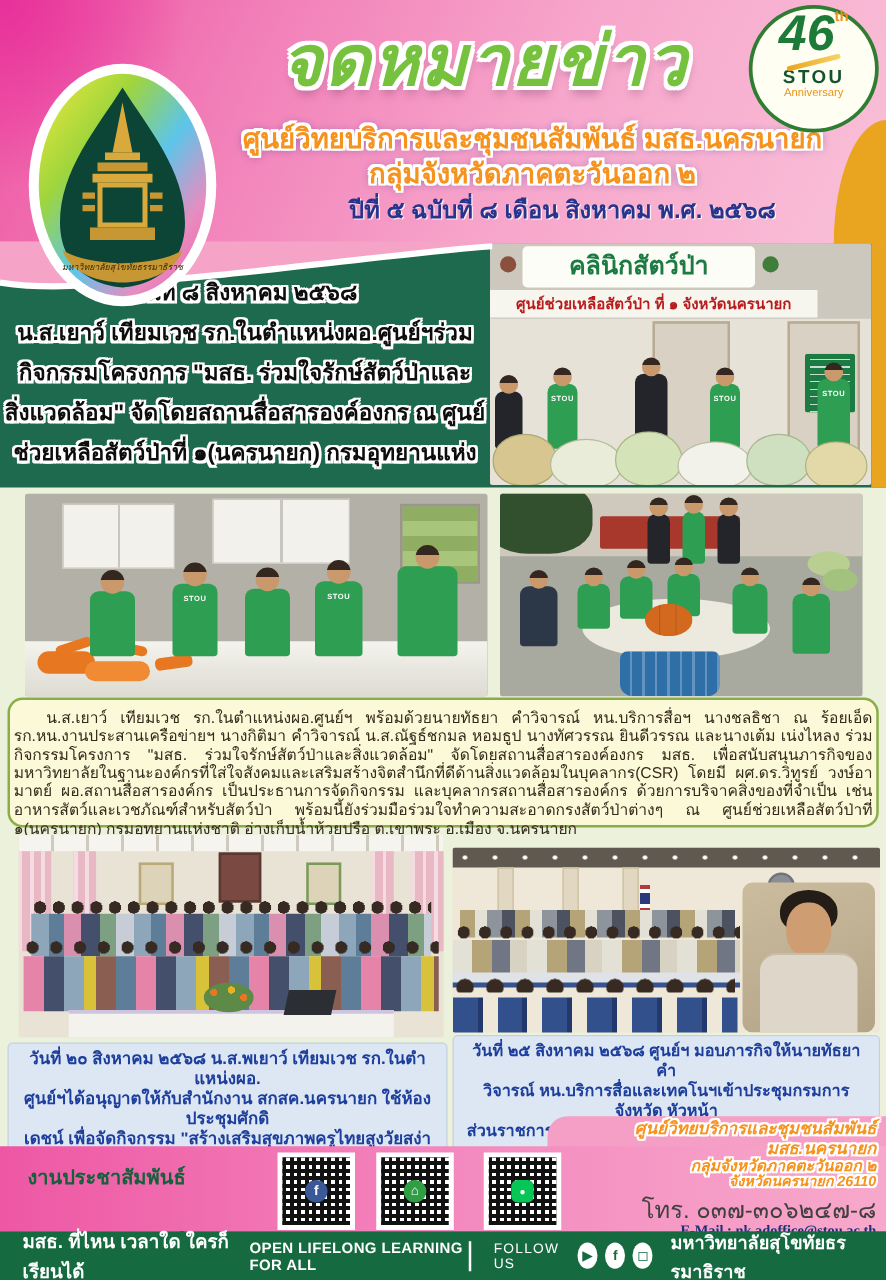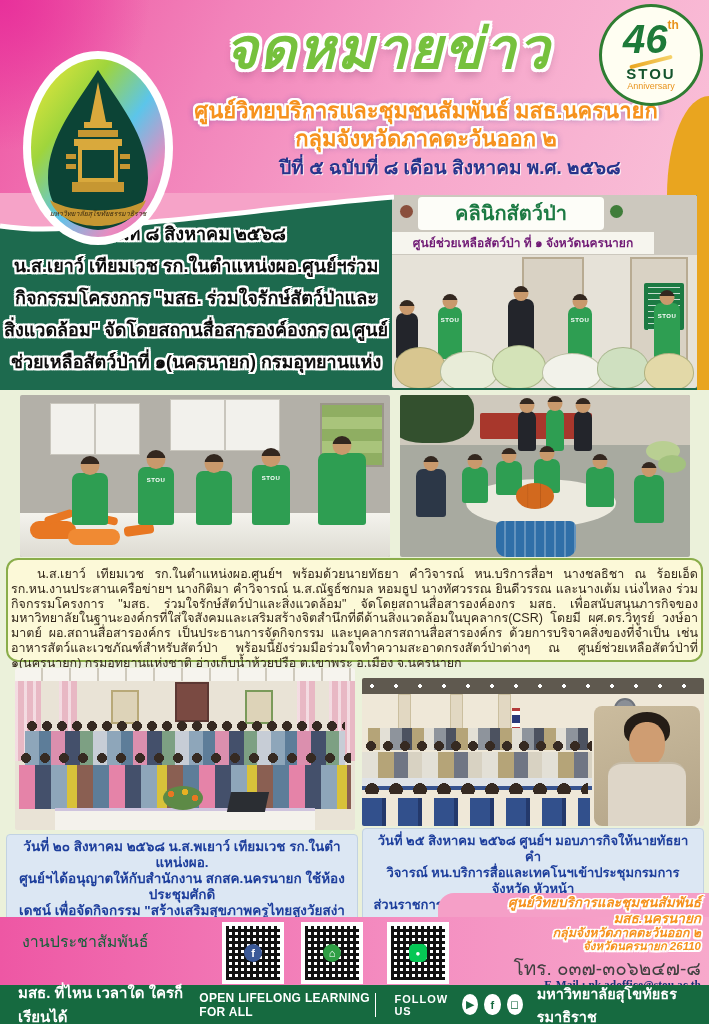--- a/index.html
+++ b/index.html
@@ -18,21 +18,21 @@
          text-shadow:-3px -3px 0 #fff,3px -3px 0 #fff,-3px 3px 0 #fff,3px 3px 0 #fff,
                      -3px 0 0 #fff,3px 0 0 #fff,0 -3px 0 #fff,0 3px 0 #fff,0 6px 8px rgba(90,40,80,.35);}
   .sub{left:150px;width:552px;text-align:center;font-weight:bold;color:#f6921e;font-size:22px;
        text-shadow:-2px -2px 0 #fff,2px -2px 0 #fff,-2px 2px 0 #fff,2px 2px 0 #fff,
                    -2px 0 0 #fff,2px 0 0 #fff,0 -2px 0 #fff,0 2px 0 #fff,
                    0 0 7px rgba(48,56,155,.85);}
   .sub1{top:93px;} .sub2{top:121px;}
   .issue{left:250px;top:152px;width:400px;text-align:center;font-weight:bold;color:#27348b;font-size:19px;
          text-shadow:1px 1px 0 rgba(255,255,255,.8);}
   .badge{right:6px;top:4px;width:104px;height:102px;background:#fffef2;border:3px solid #2f7d32;
-         border-radius:50%;display:flex;flex-direction:column;align-items:center;justify-content:center;
+         border-radius:50%;display:flex;flex-direction:column;align-items:center;justify-content:flex-start;
          line-height:1;z-index:6;}
   .b46{font-size:40px;font-weight:bold;font-style:italic;color:#1e7a39;}
   .bth{font-size:12px;color:#e9931c;vertical-align:top;font-weight:bold;}
   .bswoosh{width:44px;height:4px;border-radius:3px;margin:1px 0 2px 0;
            background:linear-gradient(90deg,#e9a51f,#f6d36b);transform:rotate(-14deg);}
   .borg{font-size:15px;font-weight:bold;color:#14532d;letter-spacing:2px;}
   .blabel{font-size:9px;color:#e9931c;margin-top:1px;}
   .gold-curve{right:0;top:96px;width:42px;height:99px;background:#e9a51f;border-top-left-radius:42px 99px;z-index:1;}
   .gold-strip{left:697px;top:195px;width:12px;height:195px;background:#e9a51f;z-index:3;}
   .wave{left:0;top:193px;width:394px;height:40px;z-index:2;}
@@ -56,21 +56,21 @@
   .tag{display:block;margin-top:10px;text-align:center;font-style:normal;
        font-size:6px;color:#fff;font-weight:bold;letter-spacing:.5px;}
   .sack{position:absolute;border-radius:50% 50% 46% 46%;border:1px solid rgba(130,140,90,.5);}
 
   
   .ph-clinic{left:392px;top:195px;width:305px;height:193px;background:#e6e2d8;}
   .cl-wall{left:0;top:0;width:305px;height:60px;background:#ccc8be;}
   .cl-sign{left:26px;top:2px;width:186px;height:33px;background:#fdfdf8;border-radius:4px;
            text-align:center;font-size:20px;font-weight:bold;color:#1c7a43;line-height:33px;}
   .cl-sub{left:0;top:37px;width:262px;height:22px;background:#f6f5ee;text-align:center;
-          font-size:12px;font-weight:bold;color:#701a75;line-height:22px;}
+          font-size:12px;font-weight:bold;color:#b91c1c;line-height:22px;}
   .cl-dot{width:13px;height:13px;border-radius:50%;}
   .cl-door{top:62px;width:62px;height:112px;background:#d9d2c4;border:2px solid #b8ab92;}
   .cl-notice{left:252px;top:88px;width:40px;height:47px;background:#1c7a43;border-radius:2px;
              background-image:repeating-linear-gradient(0deg,rgba(255,255,255,.75) 0 1px,transparent 1px 6px);
              background-size:80% 100%;background-position:center;background-repeat:no-repeat;}
 
   
   .ph-kitchen{left:20px;top:395px;width:370px;height:162px;background:#b3b0a8;}
   .cab{background:#f2f1ec;border:1px solid #c9c6bd;
        background-image:linear-gradient(90deg,transparent 49%,#c9c6bd 49%,#c9c6bd 51%,transparent 51%);}
@@ -143,21 +143,21 @@
   .cap{background:#dce7f3;border:1px solid #c2d2e2;border-radius:4px;color:#1d3e9c;font-weight:bold;
        text-align:center;padding:4px 6px;z-index:1;}
   .cap-left{left:6px;top:834px;width:352px;font-size:13.5px;line-height:16px;}
   .cap-right{left:362px;top:828px;width:342px;font-size:13px;line-height:16px;}
 
   
   .pink-main{left:0;top:917px;width:709px;height:68px;z-index:2;
              background:linear-gradient(90deg,#ee57a4,#f48cc0 55%,#f7a9cb);}
   .pink-tab{left:438px;top:893px;width:271px;height:30px;border-top-left-radius:16px;z-index:2;
             background:#f59fc7;}
-  .pr-title{left:22px;top:929px;font-size:16px;font-weight:normal;color:#15603a;z-index:3;}
+  .pr-title{left:22px;top:929px;font-size:16px;font-weight:bold;color:#15603a;z-index:3;}
   .pr-phone{left:22px;top:954px;font-size:13px;font-weight:bold;color:#fff;z-index:3;}
   .qr{top:922px;width:62px;height:62px;background:#fff;padding:4px;z-index:3;}
   .qrpat{width:100%;height:100%;position:relative;
          background:repeating-linear-gradient(0deg,#111 0 3px,transparent 3px 6px),
                     repeating-linear-gradient(90deg,#111 0 3px,#fff 3px 6px);}
   .qric{position:absolute;left:50%;top:50%;transform:translate(-50%,-50%);width:18px;height:18px;
         display:flex;align-items:center;justify-content:center;color:#fff;font-weight:bold;font-size:11px;}
   .contact{right:8px;top:895px;width:270px;text-align:right;z-index:4;line-height:1.15;}
   .c-orange{font-weight:bold;font-style:italic;color:#f6921e;
             text-shadow:-1.5px -1.5px 0 #fff,1.5px -1.5px 0 #fff,-1.5px 1.5px 0 #fff,1.5px 1.5px 0 #fff,
@@ -165,21 +165,21 @@
   .c1{font-size:13.5px;} .c2{font-size:12.5px;} .c3{font-size:11.5px;}
   .c-phone{font-size:19px;color:#404040;font-weight:normal;margin-top:4px;}
   .c-mail{font-size:11.5px;color:#1b2f77;font-weight:bold;font-family:"Liberation Serif","DejaVu Serif",serif;}
 
   
   .gbar{left:0;top:985px;width:709px;height:39px;background:#166a40;z-index:5;
         display:flex;align-items:center;padding:0 18px;color:#fff;}
   .gb-th{font-size:15px;font-weight:bold;}
   .gb-en{font-size:12px;font-weight:bold;letter-spacing:.3px;margin-left:16px;}
   .gb-div{width:2px;height:24px;background:#fff;margin-left:auto;margin-right:18px;}
-  .gb-follow{font-size:11px;font-weight:bold;letter-spacing:1px;margin-right:10px;}
+  .gb-follow{font-size:11px;font-weight:normal;letter-spacing:1px;margin-right:10px;}
   .sic{width:21px;height:21px;border-radius:50%;background:#fff;color:#166a40;margin-right:6px;
        display:flex;align-items:center;justify-content:center;font-weight:bold;font-size:11px;}
   .gb-univ{font-size:14.5px;font-weight:bold;margin-left:8px;}
 </style>
 </head>
 <body>
 
 <div id="page">
 
   <div class="abs hero">

